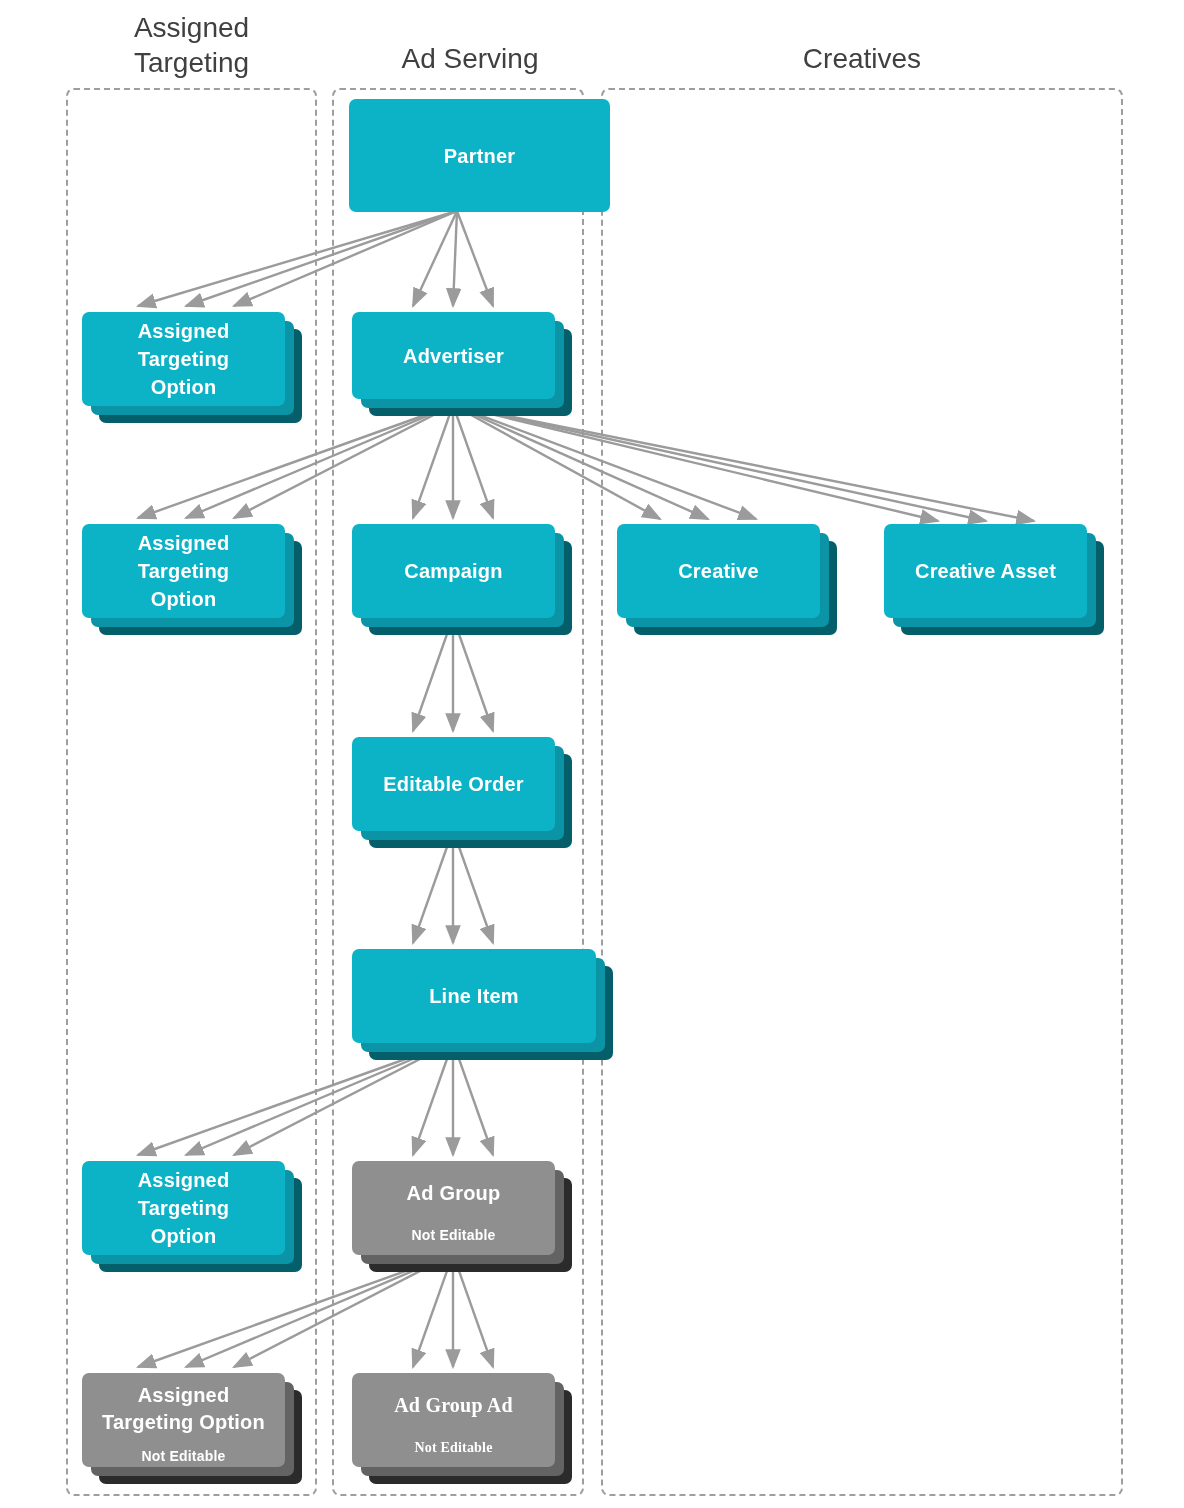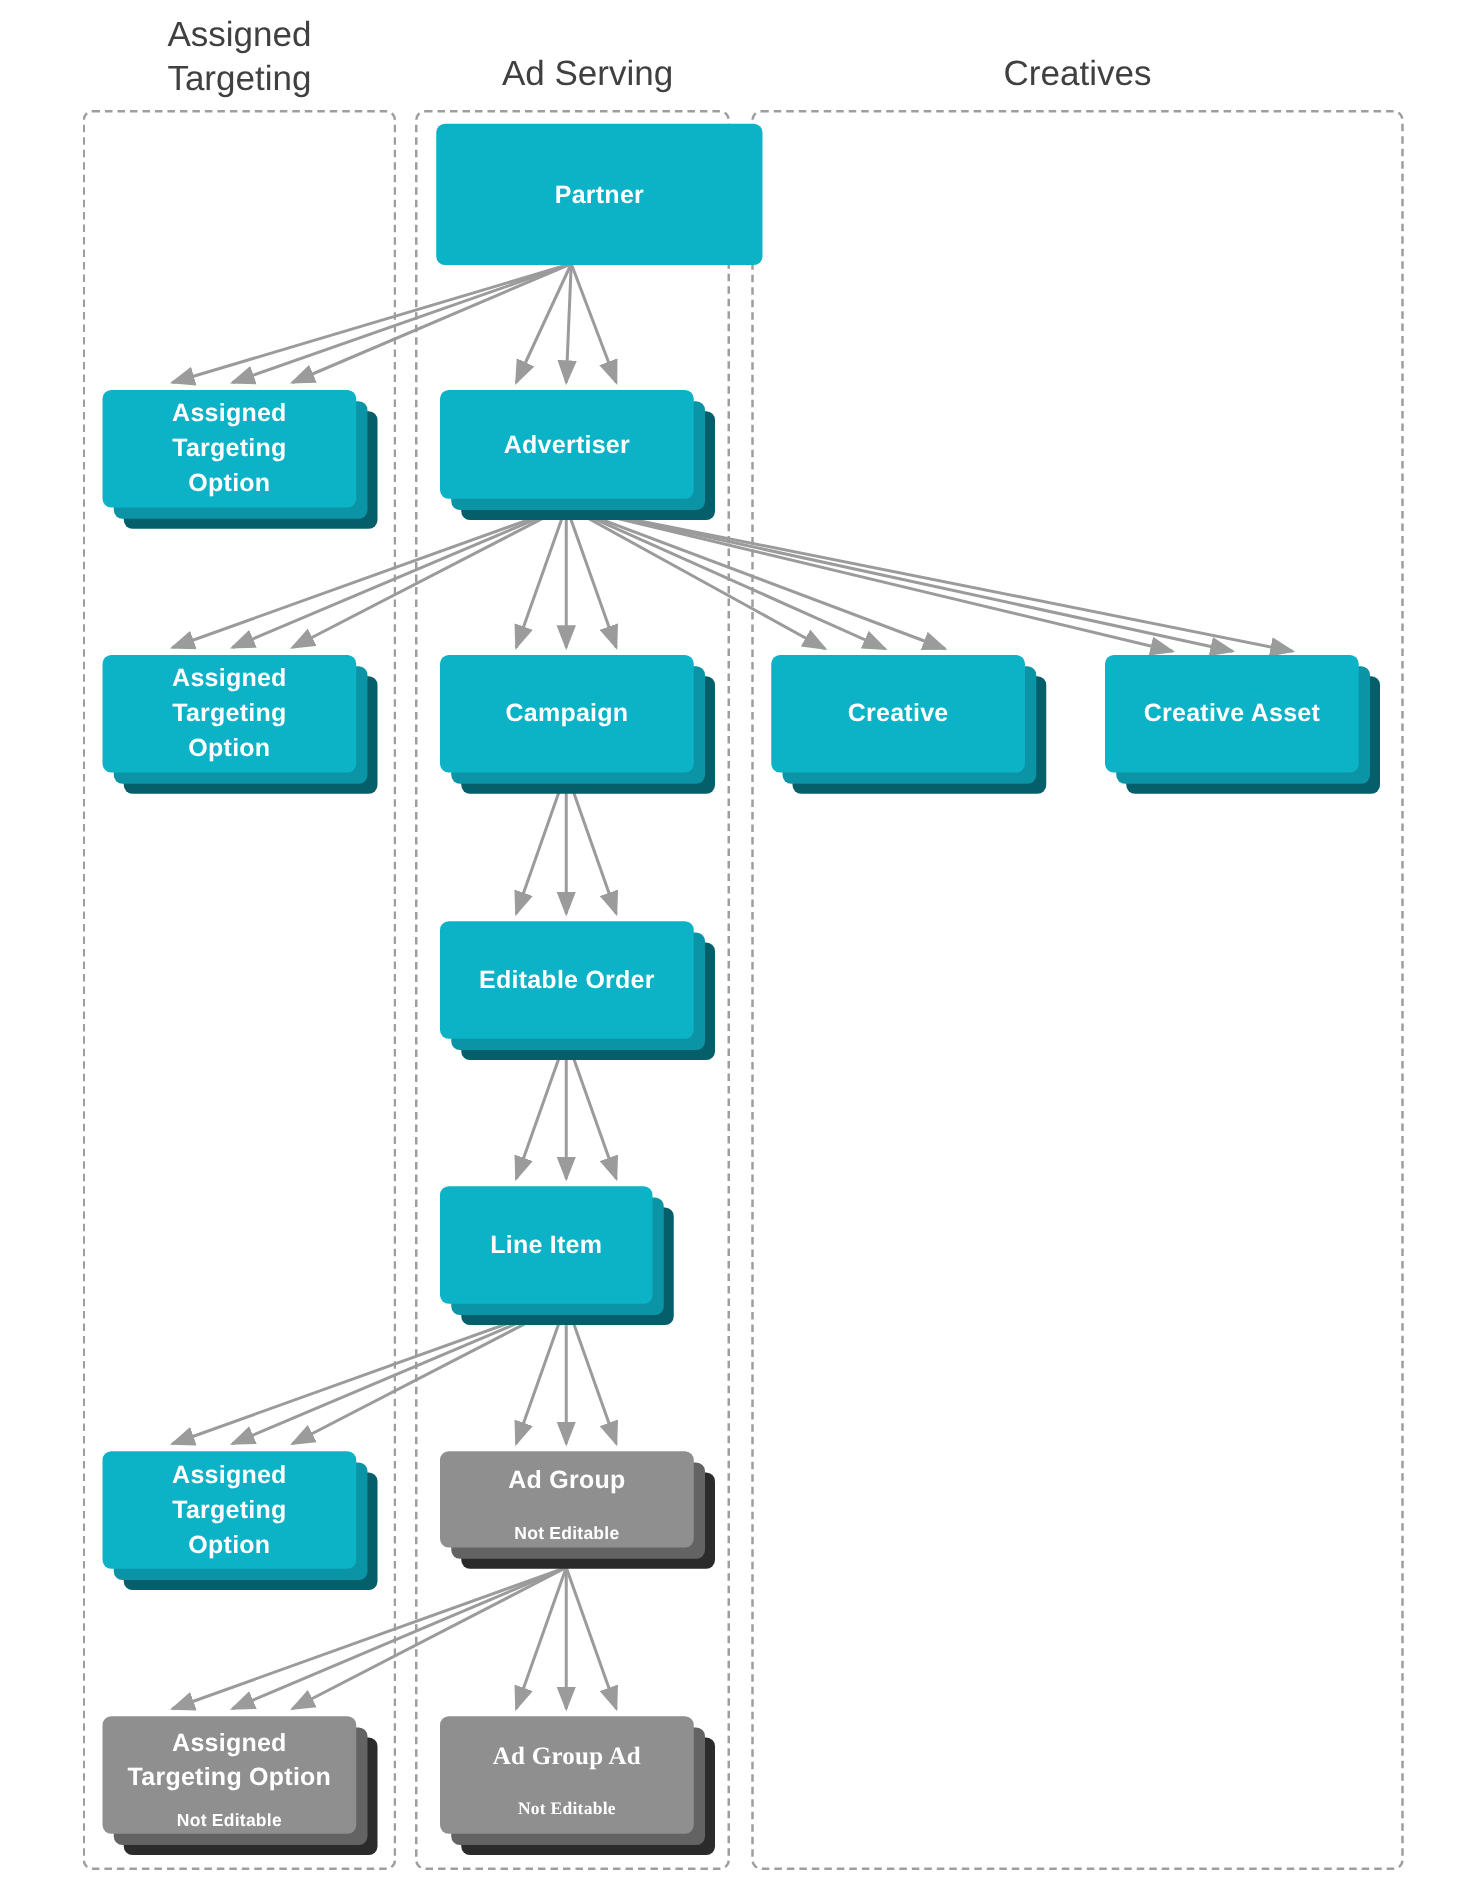--- a/index.html
+++ b/index.html
@@ -242,39 +242,39 @@
   </div>
 
   <div class="node cyan" style="left:352px;top:737px;width:203px;height:94px;">
     <div class="layer l3"></div>
     <div class="layer l2"></div>
     <div class="layer main">
       <span class="label">Editable Order</span>
     </div>
   </div>
 
-  <div class="node cyan" style="left:352px;top:949px;width:170px;height:94px;">
+  <div class="node cyan" style="left:352px;top:949px;width:244px;height:94px;">
     <div class="layer l3"></div>
     <div class="layer l2"></div>
     <div class="layer main">
       <span class="label">Line Item</span>
     </div>
   </div>
 
   <div class="node cyan" style="left:82px;top:1161px;width:203px;height:94px;">
     <div class="layer l3"></div>
     <div class="layer l2"></div>
     <div class="layer main">
       <span class="label">Assigned
 Targeting
 Option</span>
     </div>
   </div>
 
-  <div class="node gray has-sub" style="left:352px;top:1161px;width:203px;height:77px;">
+  <div class="node gray has-sub" style="left:352px;top:1161px;width:203px;height:94px;">
     <div class="layer l3"></div>
     <div class="layer l2"></div>
     <div class="layer main">
       <span class="label">Ad Group</span>
       <span class="sublabel">Not Editable</span>
     </div>
   </div>
 
   <div class="node gray has-sub ato" style="left:82px;top:1373px;width:203px;height:94px;">
     <div class="layer l3"></div>

